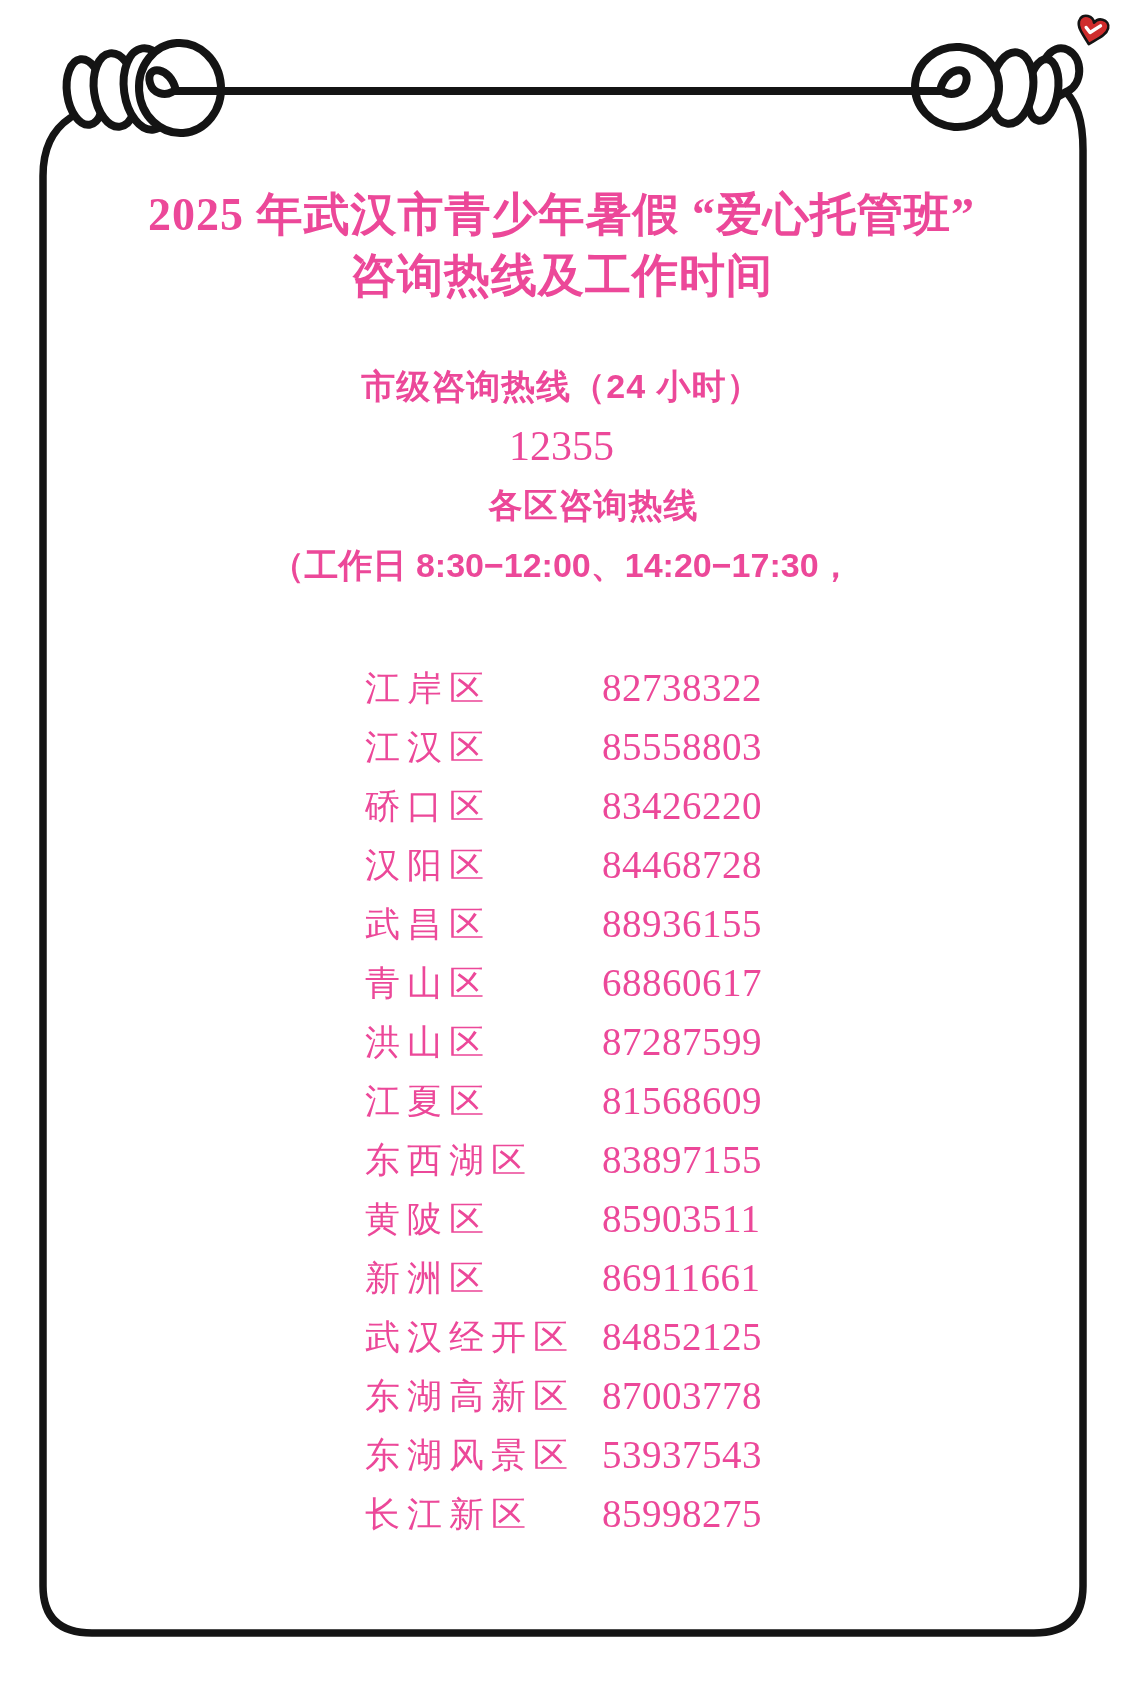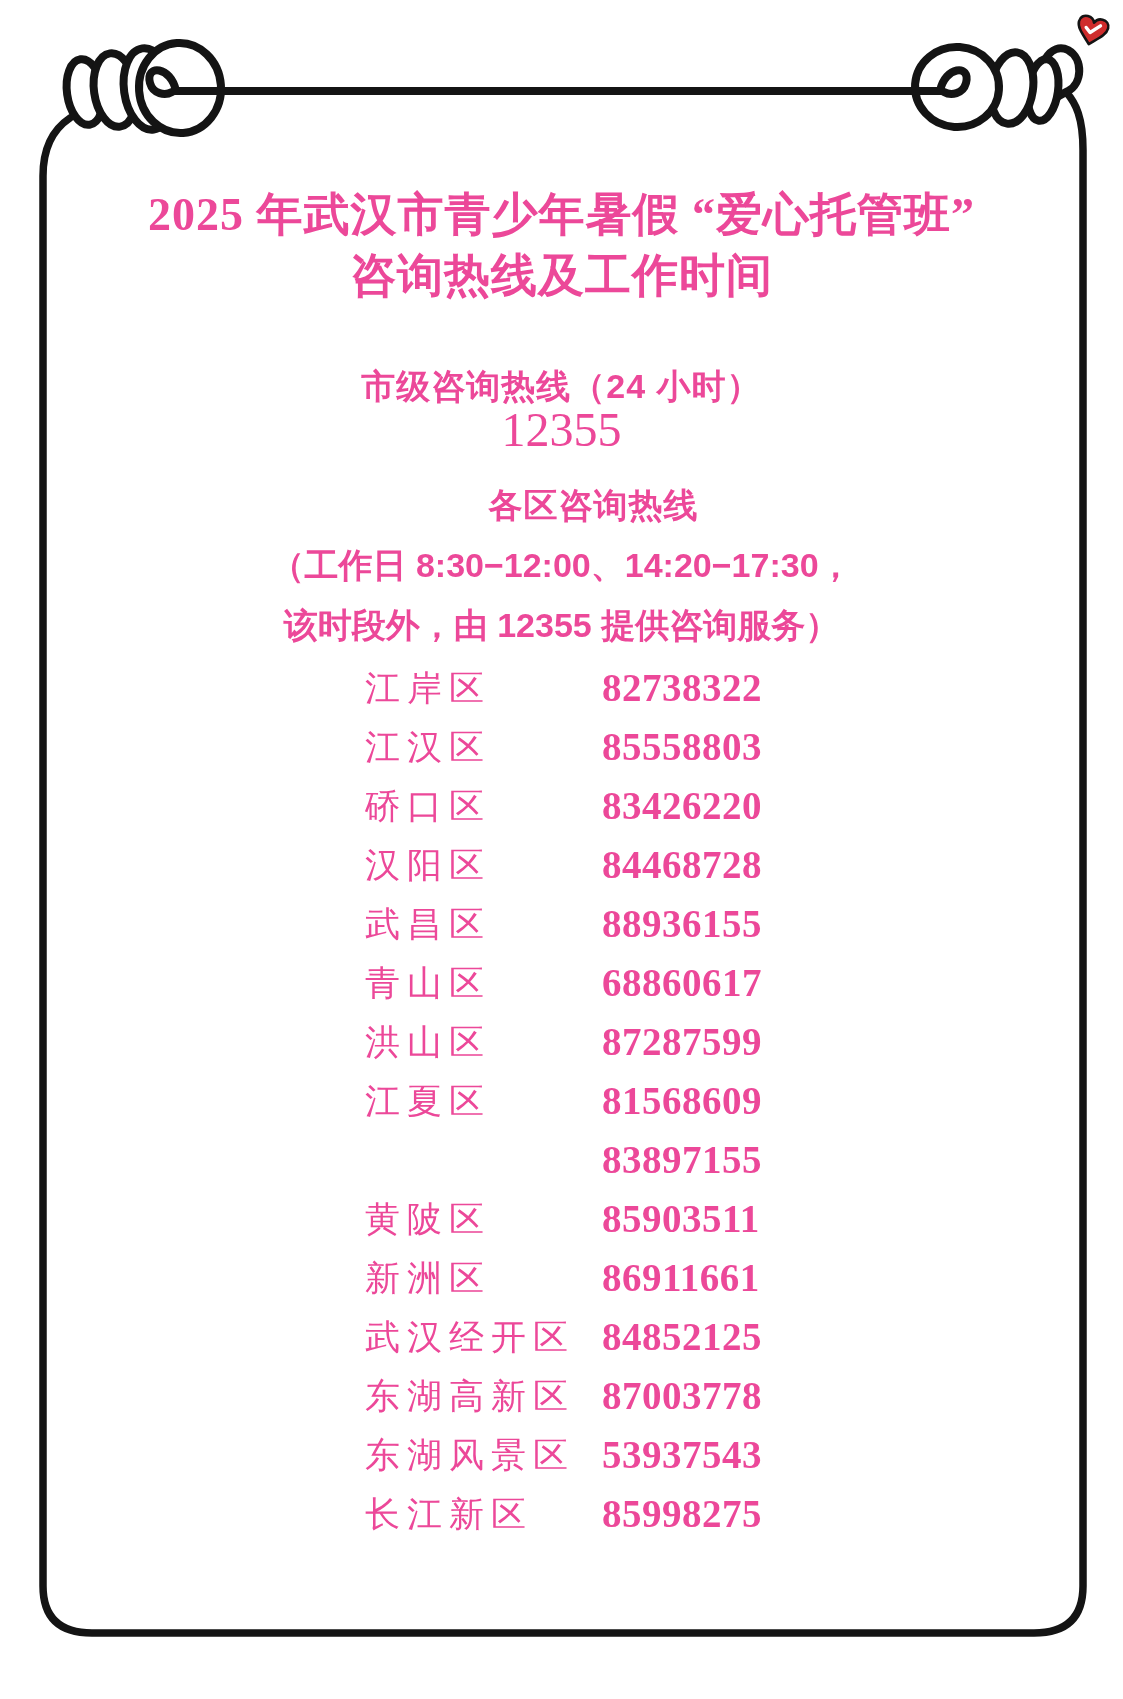--- a/index.html
+++ b/index.html
@@ -12,39 +12,39 @@
   .line{position:absolute;left:0;width:100%;text-align:center;white-space:nowrap;}
   .title-line{
     font-family:"Liberation Serif","DejaVu Serif",serif;
     font-weight:700;font-size:46px;line-height:58px;letter-spacing:1px;
   }
   .title-1{top:186px;}
   .title-2{top:247px;}
   .heading-sans{font-weight:700;font-size:34px;line-height:46px;letter-spacing:1px;}
   .city-heading{top:363px;}
   .city-number{
-    top:404px;
+    top:420px;
     font-family:"Liberation Serif","DejaVu Serif",serif;
-    font-weight:400;font-size:48px;line-height:52px;
+    font-weight:400;font-size:42px;line-height:52px;
   }
   .district-heading{top:482px;padding-left:32px;}
   .note-line{font-weight:600;font-size:34px;line-height:46px;}
   .note-1{top:542px;}
   .note-2{top:602px;}
   .rows{position:absolute;top:658px;left:0;width:100%;text-align:center;}
   .row{position:relative;height:59px;}
   .row .name{
     position:absolute;left:365px;top:50%;transform:translateY(-50%);
     font-family:"Liberation Serif","DejaVu Serif",serif;
     font-weight:400;font-size:35px;letter-spacing:7px;white-space:nowrap;
   }
   .row .phone{
     position:absolute;left:602px;top:50%;transform:translateY(-52%);
     font-family:"Liberation Serif","DejaVu Serif",serif;
-    font-weight:700;font-size:39px;letter-spacing:0.5px;white-space:nowrap;
+    font-weight:400;font-size:39px;letter-spacing:0.5px;white-space:nowrap;
   }
 </style>
 </head>
 <body>
 
 <div class="sheet">
 
   <svg class="frame-svg" viewBox="0 0 1123 1699">
     <g fill="none" stroke-linecap="round" stroke-linejoin="round" stroke="#141414">
 
@@ -81,21 +81,20 @@
   </svg>
 
   <div class="line title-line title-1">2025 年武汉市青少年暑假 “爱心托管班”</div>
   <div class="line title-line title-2">咨询热线及工作时间</div>
 
   <div class="line heading-sans city-heading">市级咨询热线（24 小时）</div>
   <div class="line city-number">12355</div>
 
   <div class="line heading-sans district-heading">各区咨询热线</div>
   <div class="line note-line note-1">（工作日 8:30−12:00、14:20−17:30，</div>
-  <div class="line note-line note-2">该时段外，由 12355 提供咨询服务）</div>
 
   <div class="rows">
     <div class="row">
       <span class="name">江岸区</span>
       <span class="phone">82738322</span>
     </div>
 
     <div class="row">
       <span class="name">江汉区</span>
       <span class="phone">85558803</span>
@@ -126,20 +125,21 @@
       <span class="phone">87287599</span>
     </div>
 
 
     <div class="row">
       <span class="name">江夏区</span>
       <span class="phone">81568609</span>
     </div>
 
     <div class="row">
+      <span class="name">东西湖区</span>
       <span class="phone">83897155</span>
     </div>
 
     <div class="row">
       <span class="name">黄陂区</span>
       <span class="phone">85903511</span>
     </div>
 
     <div class="row">
       <span class="name">新洲区</span>

